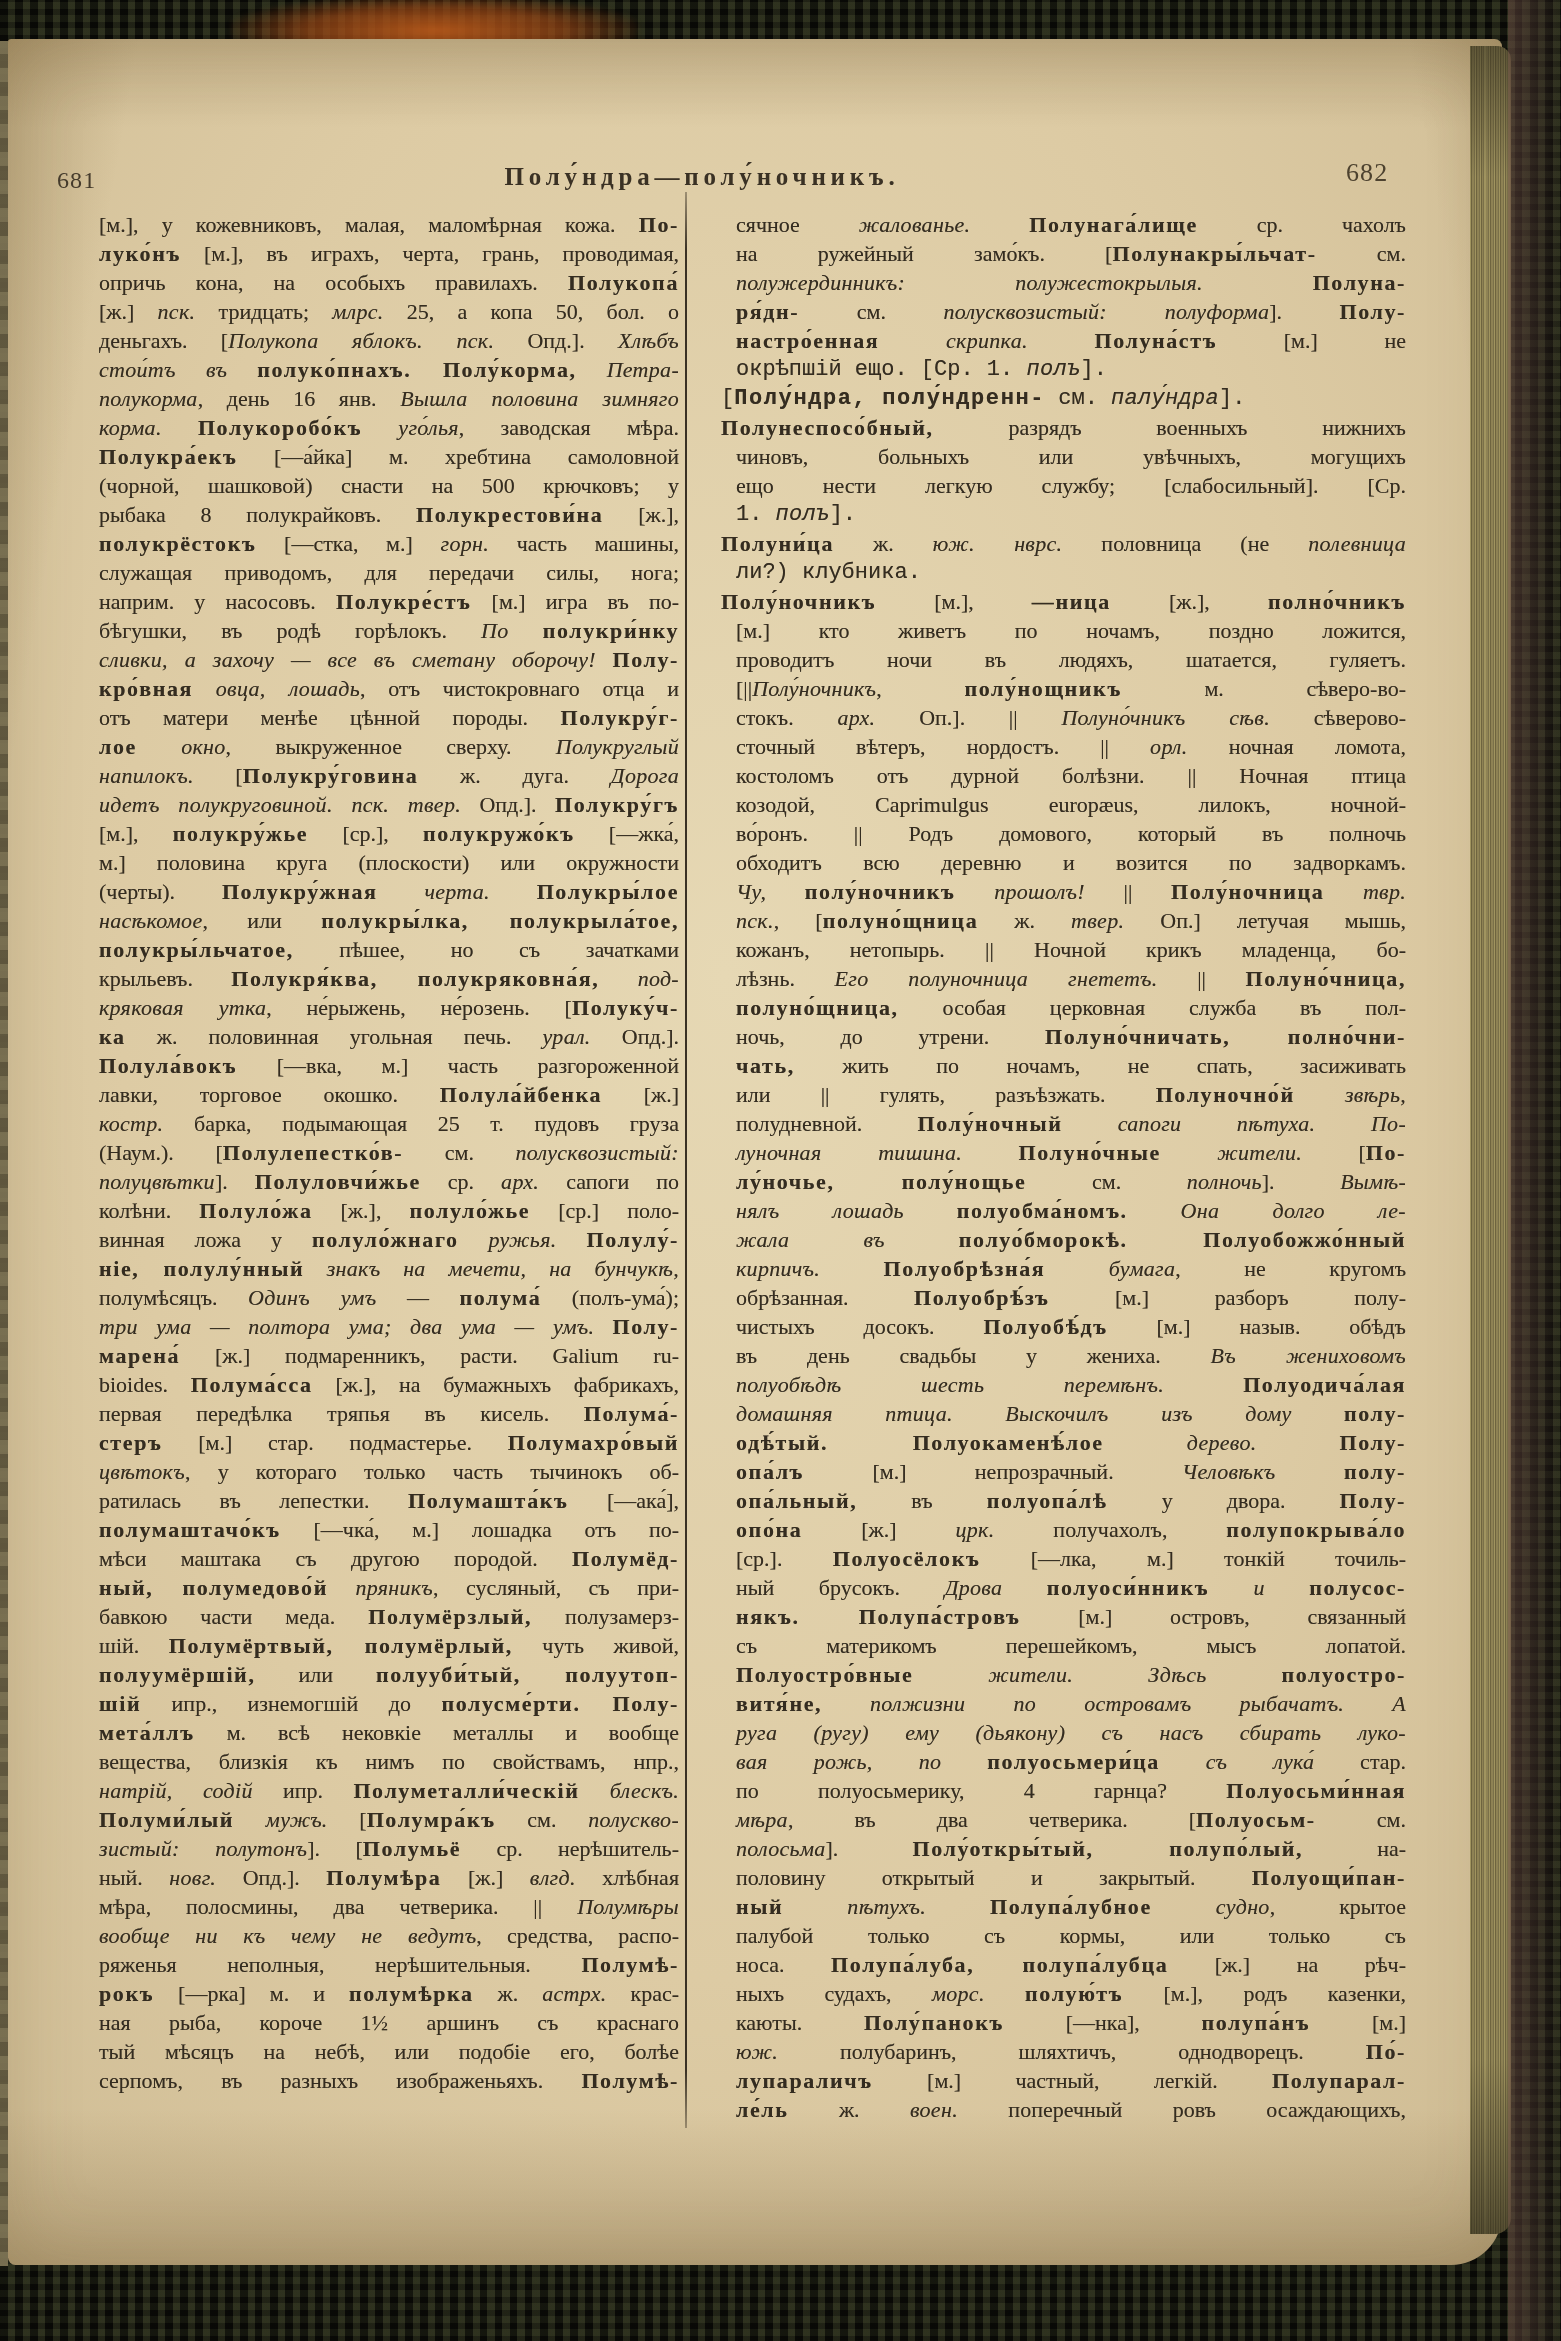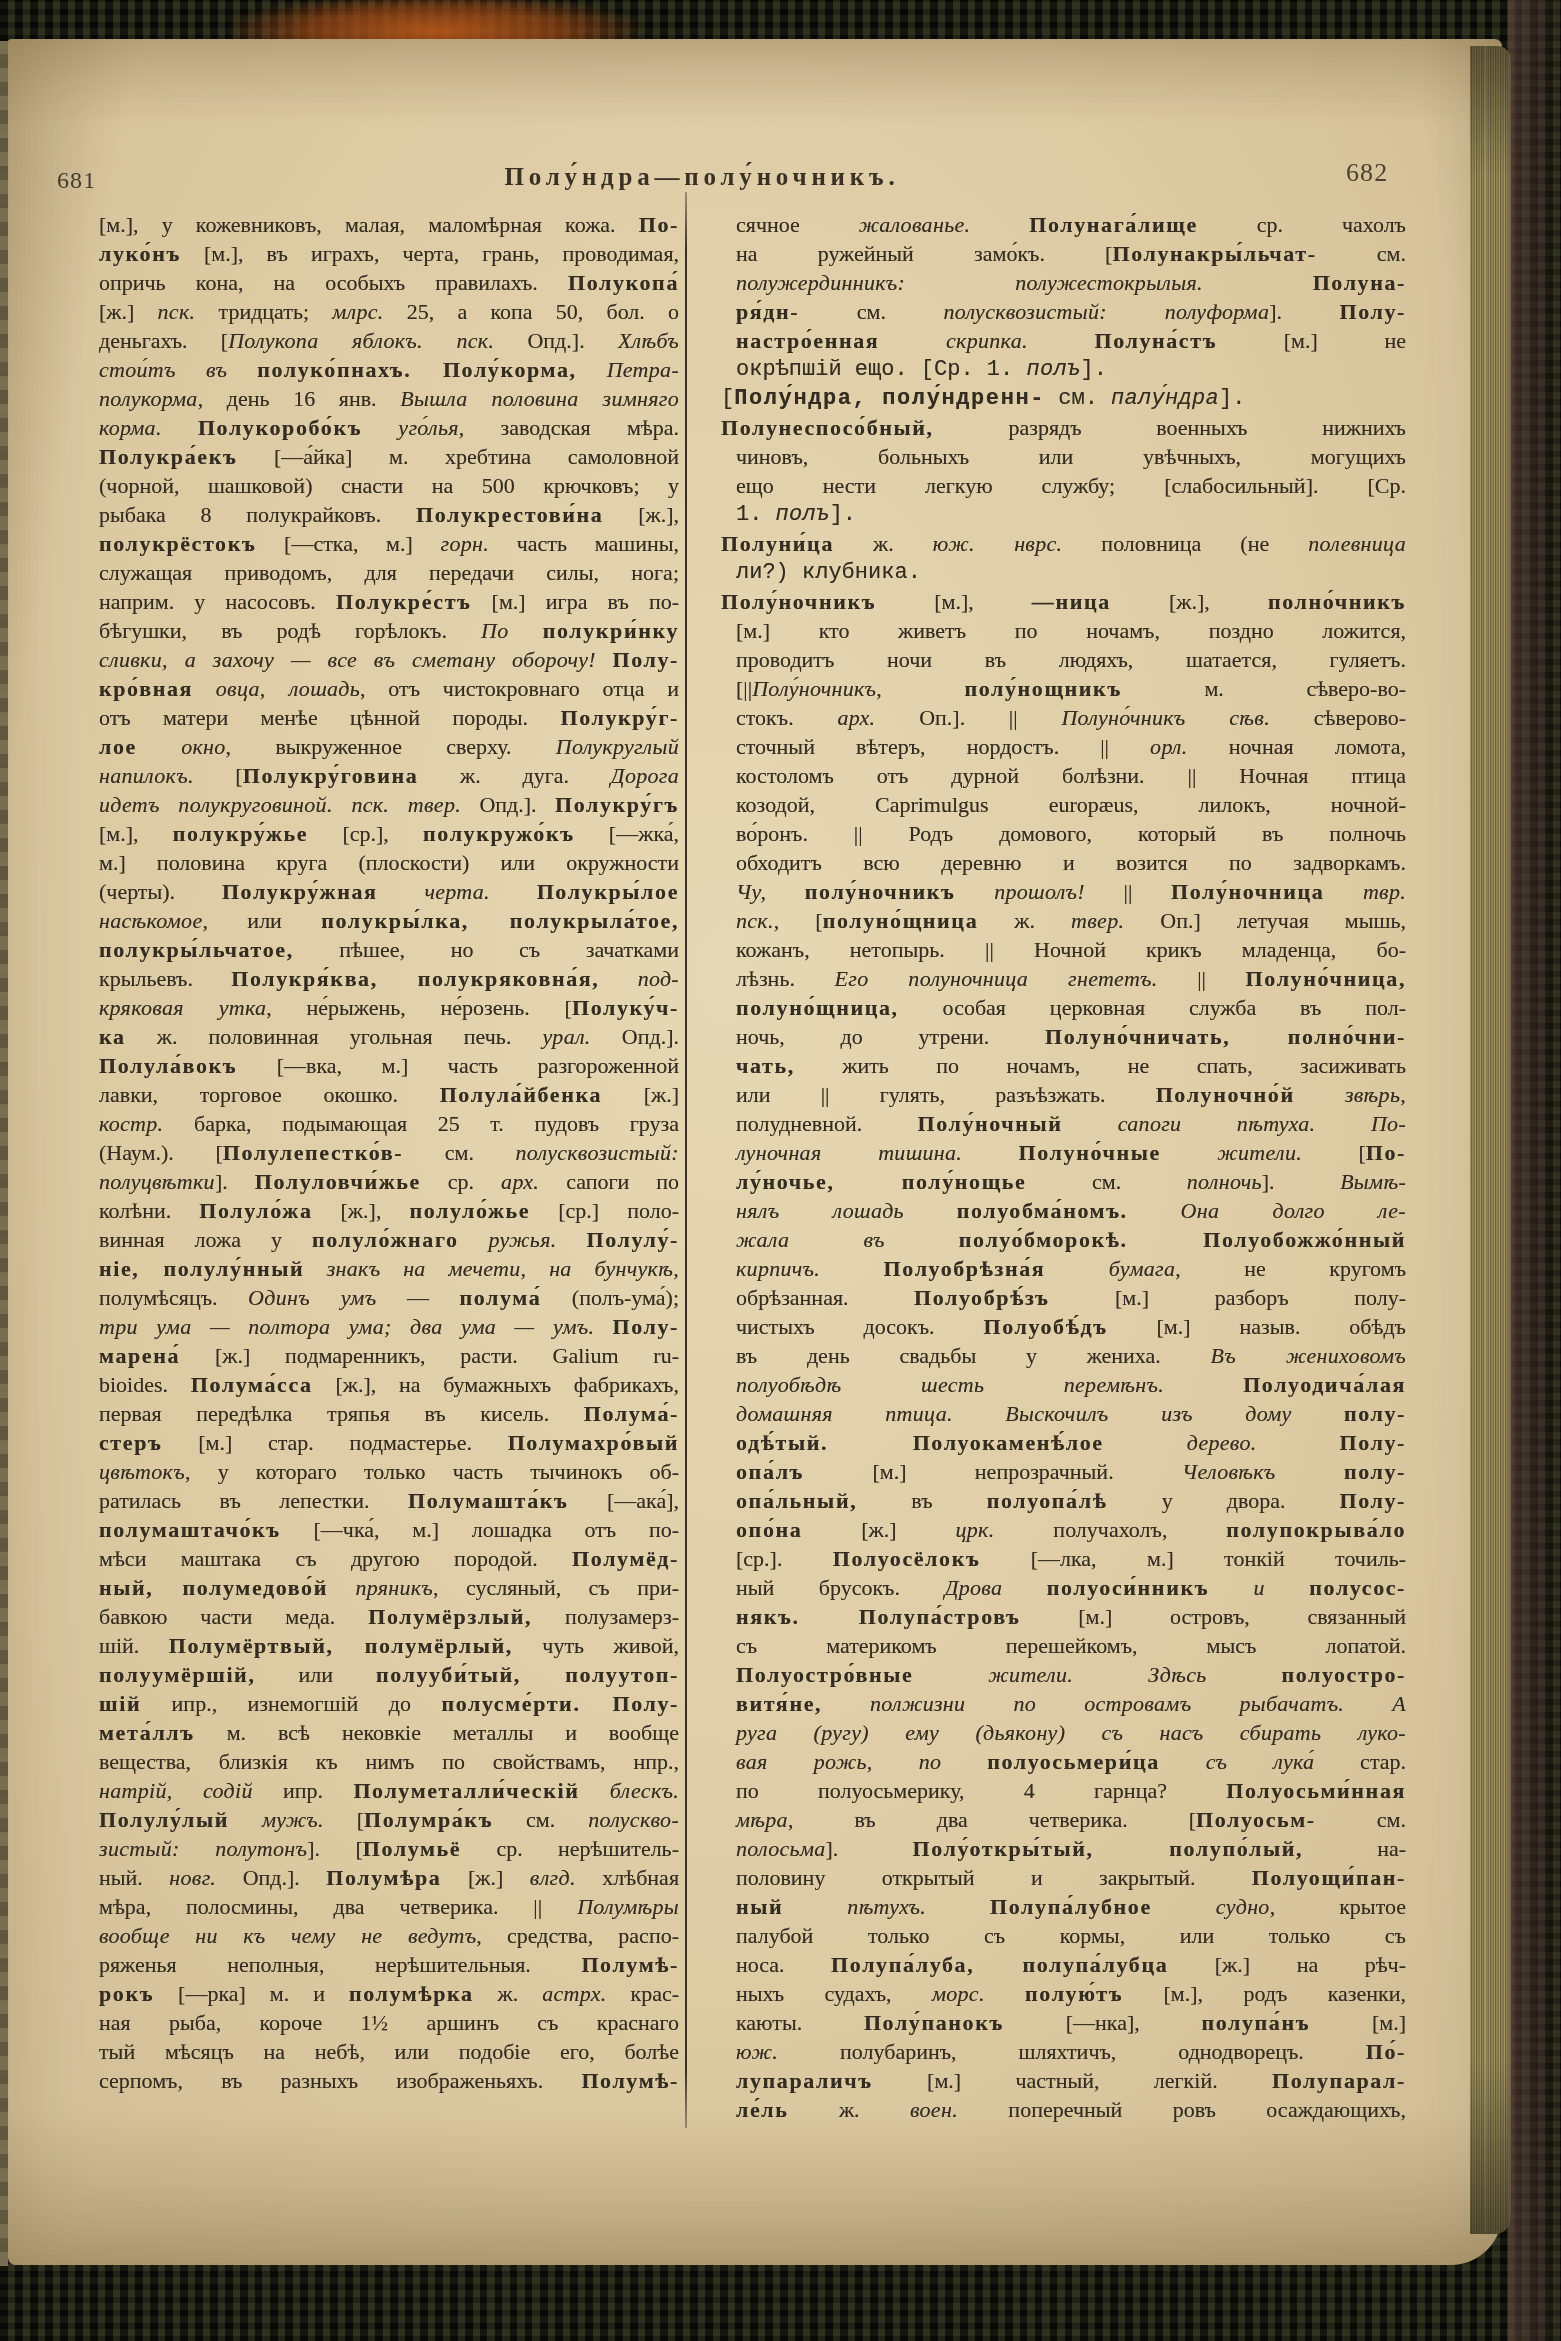--- a/index.html
+++ b/index.html
@@ -130,21 +130,21 @@
       <div class="ln"><b>полумаштачо́къ</b> [—чка́, м.] лошадка отъ по-</div>
       <div class="ln">мѣси маштака съ другою породой. <b>Полумёд-</b></div>
       <div class="ln"><b>ный, полумедово́й</b> <i>пряникъ</i>, сусляный, съ при-</div>
       <div class="ln">бавкою части меда. <b>Полумёрзлый,</b> полузамерз-</div>
       <div class="ln">шій. <b>Полумёртвый, полумёрлый,</b> чуть живой,</div>
       <div class="ln"><b>полуумёршій,</b> или <b>полууби́тый, полуутоп-</b></div>
       <div class="ln"><b>шій</b> ипр., изнемогшій до <b>полусме́рти. Полу-</b></div>
       <div class="ln"><b>мета́ллъ</b> м. всѣ нековкіе металлы и вообще</div>
       <div class="ln">вещества, близкія къ нимъ по свойствамъ, нпр.,</div>
       <div class="ln"><i>натрій, содій</i> ипр. <b>Полуметалли́ческій</b> <i>блескъ.</i></div>
-      <div class="ln"><b>Полулу́лый</b> <i>мужъ.</i> [<b>Полумра́къ</b> см. <i>полускво-</i></div>
+      <div class="ln"><b>Полуми́лый</b> <i>мужъ.</i> [<b>Полумра́къ</b> см. <i>полускво-</i></div>
       <div class="ln"><i>зистый: полутонъ</i>]. [<b>Полумьё</b> ср. нерѣшитель-</div>
       <div class="ln">ный. <i>новг.</i> Опд.]. <b>Полумѣра</b> [ж.] <i>влгд.</i> хлѣбная</div>
       <div class="ln">мѣра, полосмины, два четверика. || <i>Полумѣры</i></div>
       <div class="ln"><i>вообще ни къ чему не ведутъ</i>, средства, распо-</div>
       <div class="ln">ряженья неполныя, нерѣшительныя. <b>Полумѣ-</b></div>
       <div class="ln"><b>рокъ</b> [—рка] м. и <b>полумѣрка</b> ж. <i>астрх.</i> крас-</div>
       <div class="ln">ная рыба, короче 1½ аршинъ съ краснаго</div>
       <div class="ln">тый мѣсяцъ на небѣ, или подобіе его, болѣе</div>
       <div class="ln">серпомъ, въ разныхъ изображеньяхъ. <b>Полумѣ-</b></div>
     </div>

